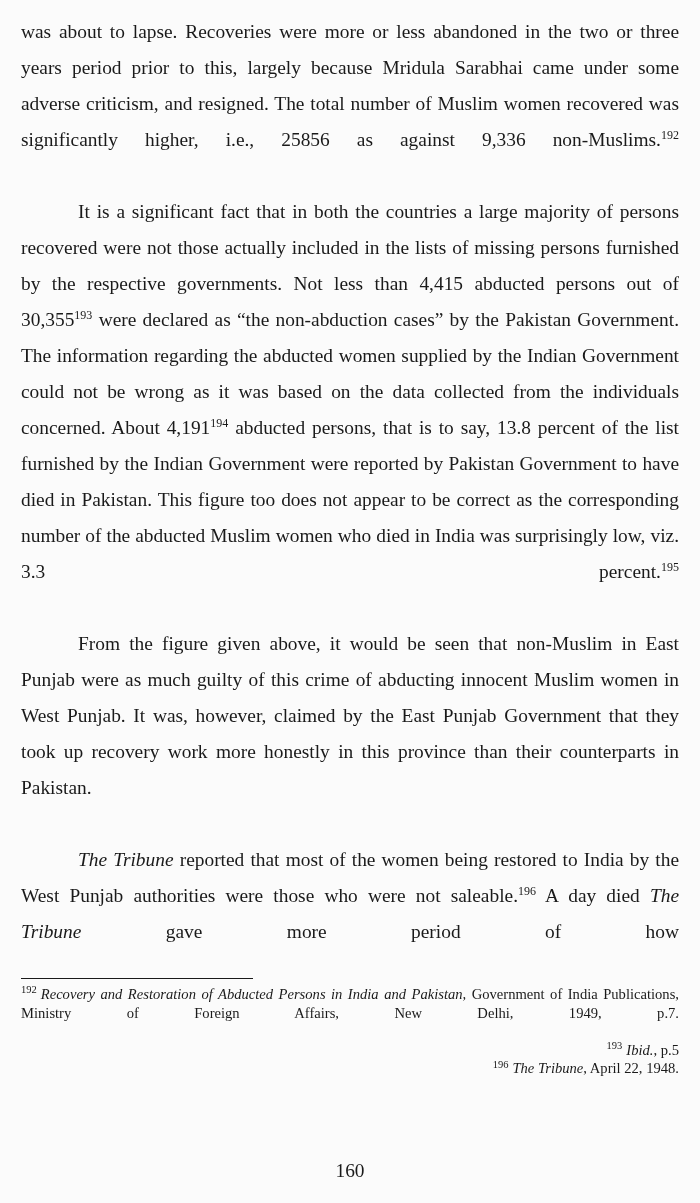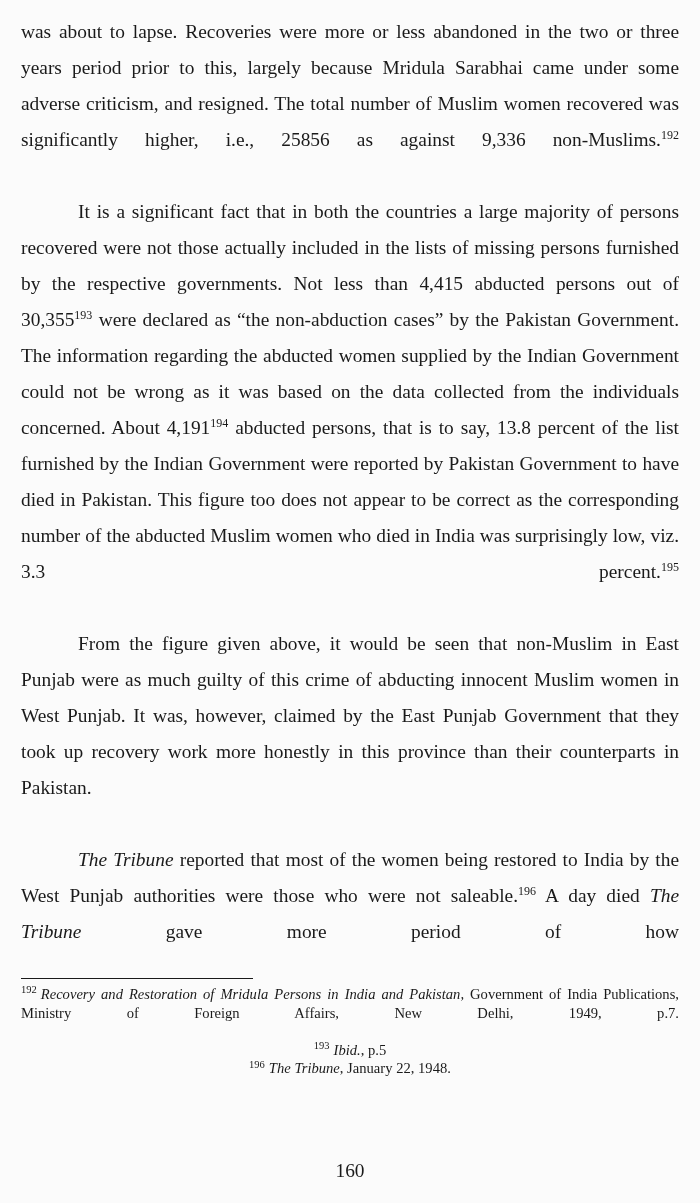--- a/index.html
+++ b/index.html
@@ -71,21 +71,21 @@
     line-height: 18.6px;
     text-align: justify;
     text-justify: inter-word;
   }
   p.footnote::after {
     content: "";
     display: inline-block;
     width: 100%;
   }
   p.footnote.short {
-    text-align: center;
+    text-align: right;
   }
   p.footnote.short::after {
     content: none;
   }
   .fn-num {
     font-size: 0.72em;
     vertical-align: super;
     line-height: 0;
     margin-right: 4px;
   }
@@ -106,21 +106,21 @@
   <div class="body-text">
       <p class="para"><span>was about to lapse. Recoveries were more or less abandoned in the two or three years period prior to this, largely because Mridula Sarabhai came under some adverse criticism, and resigned. The total number of Muslim women recovered was significantly higher, i.e., 25856 as against 9,336 non-Muslims.</span><sup>192</sup></p>
       <p class="para indent"><span>It is a significant fact that in both the countries a large majority of persons recovered were not those actually included in the lists of missing persons furnished by the respective governments. Not less than 4,415 abducted persons out of 30,355</span><sup>193</sup><span> were declared as “the non-abduction cases” by the Pakistan Government. The information regarding the abducted women supplied by the Indian Government could not be wrong as it was based on the data collected from the individuals concerned. About 4,191</span><sup>194</sup><span> abducted persons, that is to say, 13.8 percent of the list furnished by the Indian Government were reported by Pakistan Government to have died in Pakistan. This figure too does not appear to be correct as the corresponding number of the abducted Muslim women who died in India was surprisingly low, viz. 3.3 percent.</span><sup>195</sup></p>
       <p class="para indent"><span>From the figure given above, it would be seen that non-Muslim in East Punjab were as much guilty of this crime of abducting innocent Muslim women in West Punjab. It was, however, claimed by the East Punjab Government that they took up recovery work more honestly in this province than their counterparts in Pakistan.</span></p>
       <p class="para indent"><em>The Tribune</em><span> reported that most of the women being restored to India by the West Punjab authorities were those who were not saleable.</span><sup>196</sup><span> A day died </span><em>The Tribune</em><span> gave more period of how</span></p>
     </div>
 
   <div class="footnotes">
     <div class="fn-rule"></div>
     <div>
-        <p class="footnote"><span class="fn-num">192</span><em>Recovery and Restoration of Mridula Persons in India and Pakistan,</em><span> Government of India Publications, Ministry of Foreign Affairs, New Delhi, 1949, p.7.</span></p>
+        <p class="footnote"><span class="fn-num">192</span><em>Recovery and Restoration of Abducted Persons in India and Pakistan,</em><span> Government of India Publications, Ministry of Foreign Affairs, New Delhi, 1949, p.7.</span></p>
         <p class="footnote short"><span class="fn-num">193</span><em>Ibid.</em><span>, p.5</span></p>
-        <p class="footnote short"><span class="fn-num">196</span><em>The Tribune</em><span>, January 22, 1948.</span></p>
+        <p class="footnote short"><span class="fn-num">196</span><em>The Tribune</em><span>, April 22, 1948.</span></p>
       </div>
   </div>
 
   <div class="page-number">160</div>
 
 </div>
 
 </body></html>

